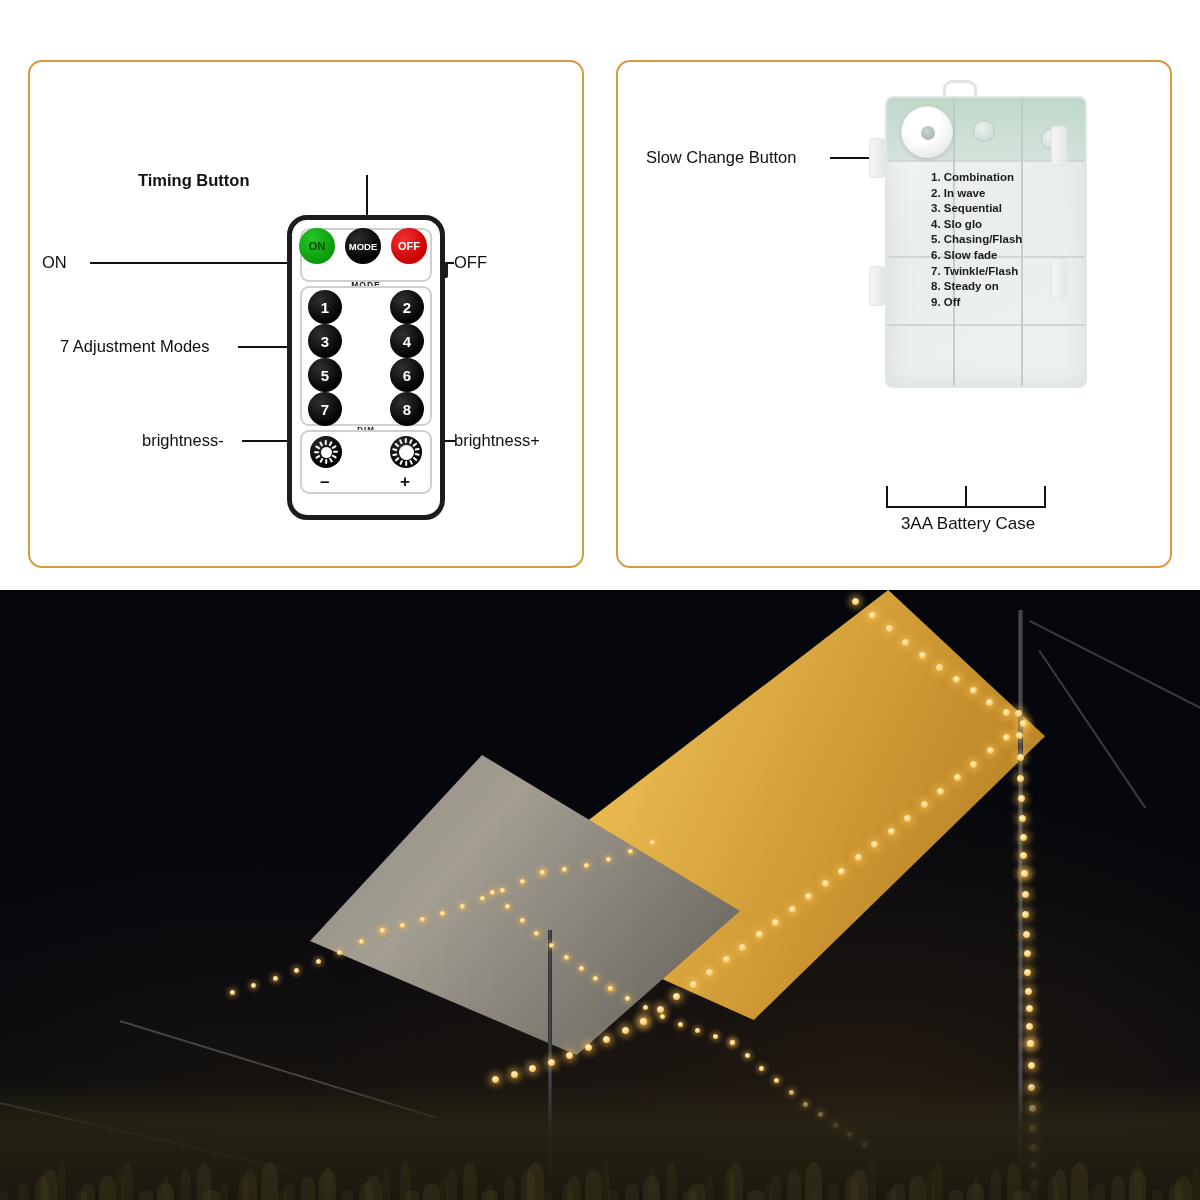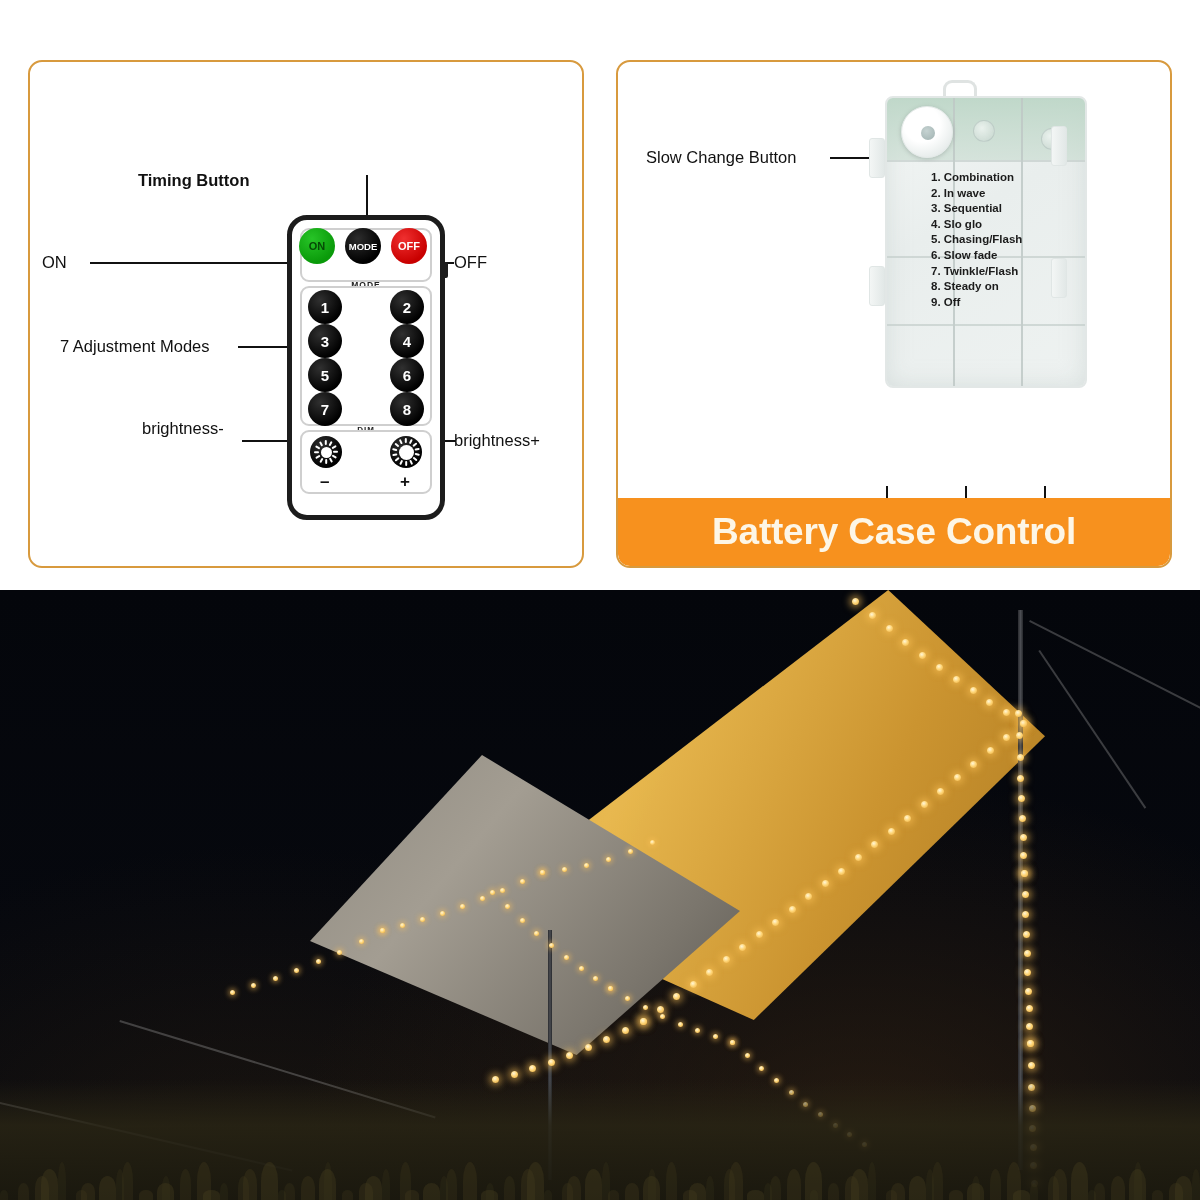--- a/index.html
+++ b/index.html
@@ -247,21 +247,21 @@
 
         <div class="callout" style="left:12px; top:191px;">ON</div>
         <div class="lead" style="left:60px; top:200px; width:204px;"></div>
 
         <div class="callout" style="left:424px; top:191px;">OFF</div>
         <div class="lead" style="left:400px; top:200px; width:24px;"></div>
 
         <div class="callout" style="left:30px; top:275px;">7 Adjustment Modes</div>
         <div class="lead" style="left:208px; top:284px; width:58px;"></div>
 
-        <div class="callout" style="left:112px; top:357px;text-align:right;">brightness-</div>
+        <div class="callout" style="left:112px; top:369px;text-align:right;">brightness-</div>
         <div class="lead" style="left:212px; top:378px; width:58px;"></div>
 
         <div class="callout" style="left:424px; top:369px;">brightness+</div>
         <div class="lead" style="left:402px; top:378px; width:24px;"></div>
 
         <div id="remote">
 
           <div class="rpanel" id="rp-power"></div>
 
           <div class="pbtn pbtn-on">ON</div>
@@ -370,21 +370,20 @@
         <div id="bracket">
           <div class="bh"></div>
           <div class="bv" style="left:0;"></div>
           <div class="bv" style="left:79px;"></div>
           <div class="bv" style="left:158px;"></div>
         </div>
 
         <div id="battery-caption">3AA Battery Case</div>
       </div>
 
-      <div class="panel-footer">Battery Case Control</div>
     </div>
   </div>
 
   <div id="photo">
     <div id="sky"></div>
 
 
     <div class="tarp" id="tarp-amber"></div>
     <div class="tarp" id="tarp-grey"></div>
 

